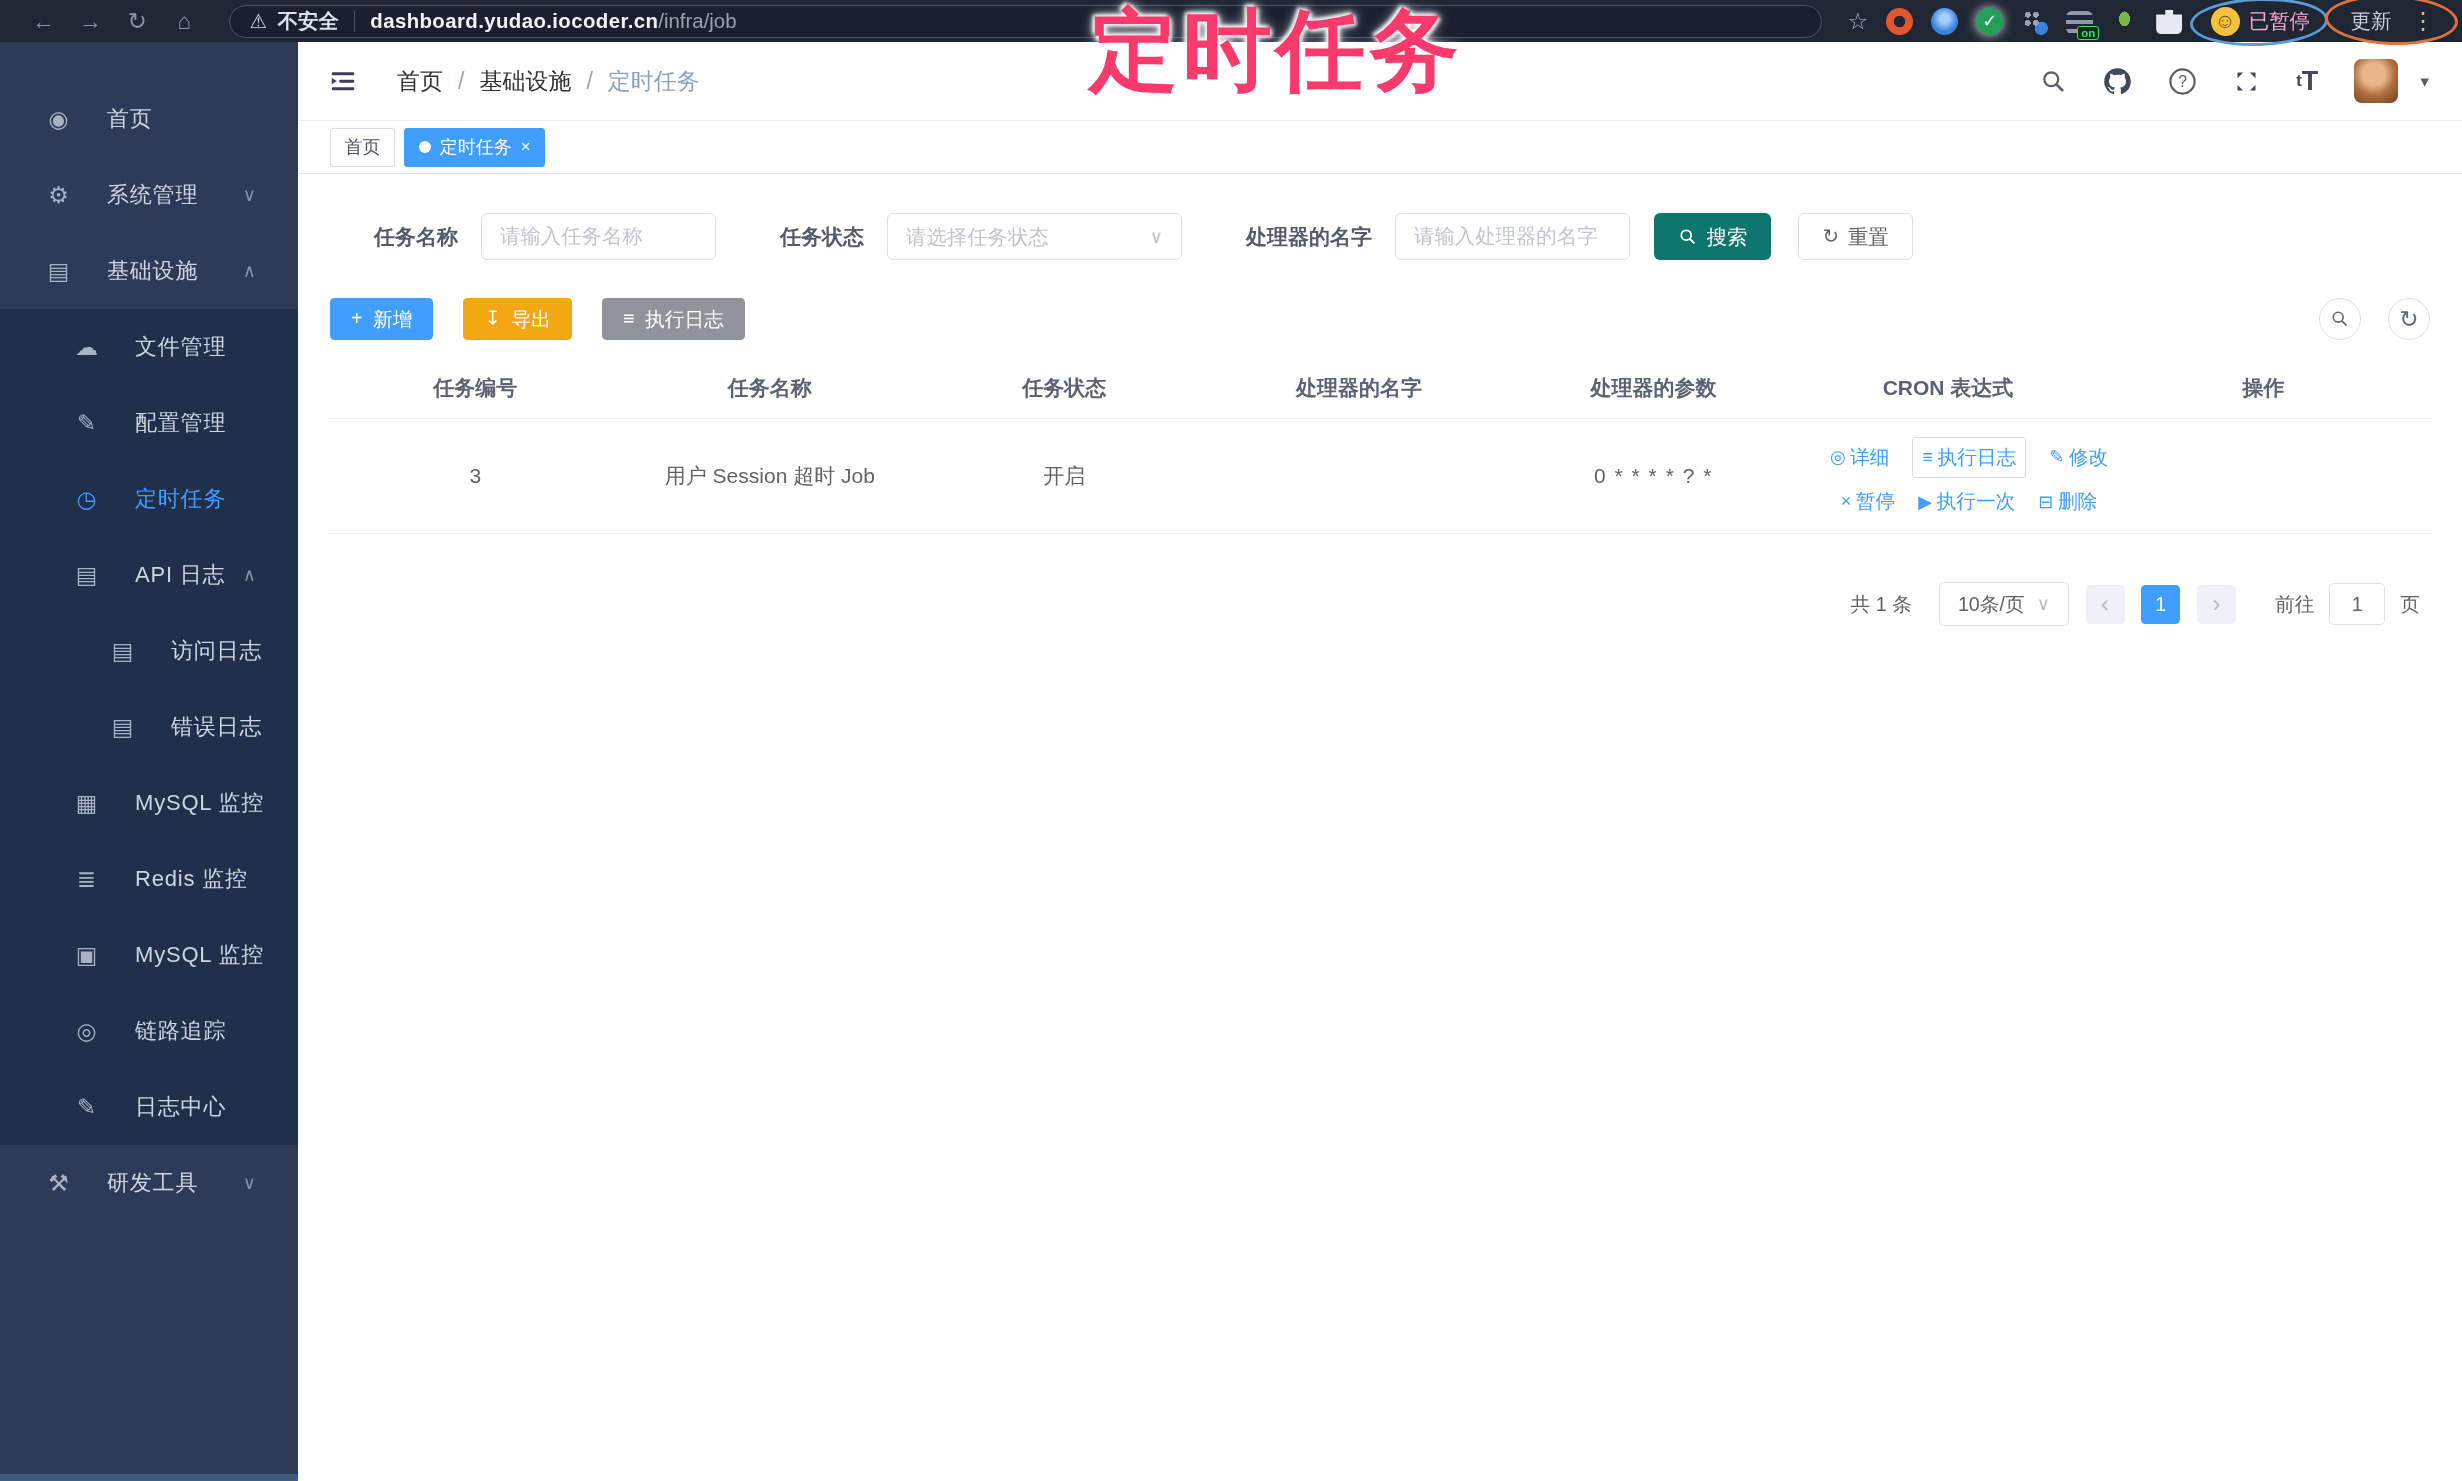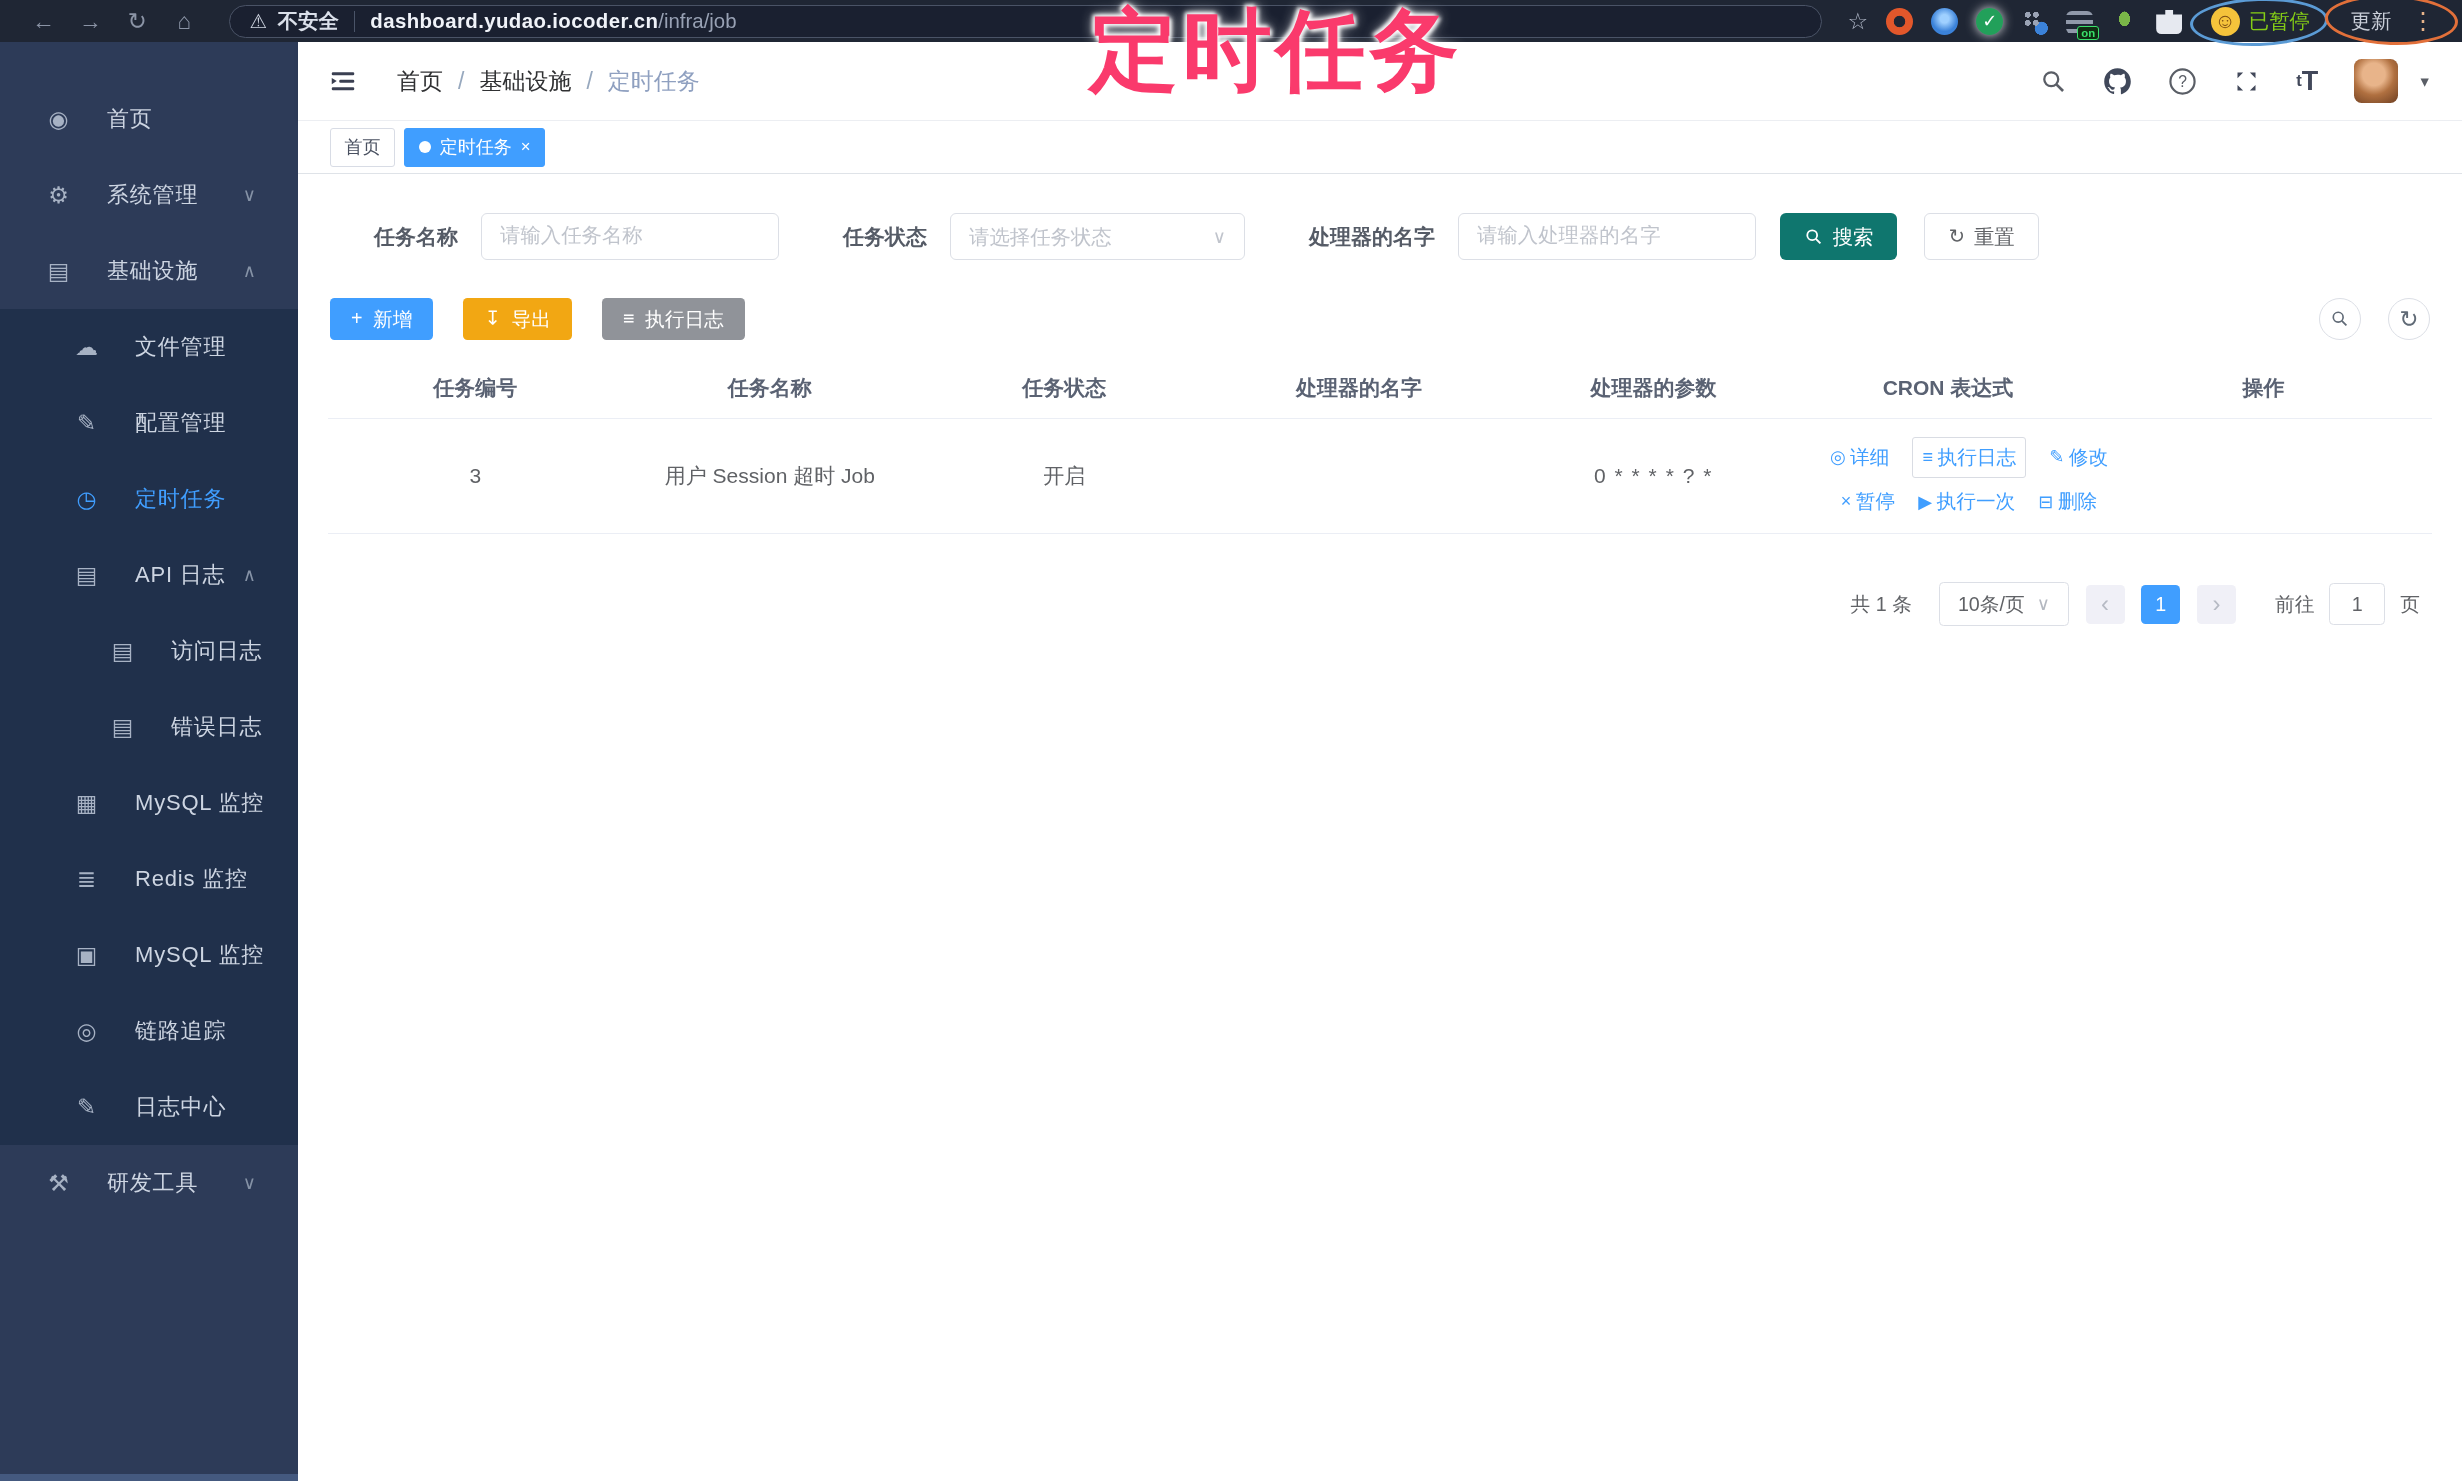--- a/index.html
+++ b/index.html
@@ -37,21 +37,21 @@
   .ext-list { background:linear-gradient(#28304233,#28304233),
     repeating-linear-gradient(#aab3c4 0 3.8px, transparent 3.8px 9px); height:23px; margin-top:2.3px; }
   .onbadge { position:absolute; right:-6px; bottom:-6px; background:#0f2d12; color:#39e06a;
     border:1.5px solid #39e06a; font-size:11.4px; font-weight:700; padding:0 3px; border-radius:3px; }
   .ext-leaf { background:radial-gradient(ellipse 9px 12px at 50% 40%, #7ab648 60%, transparent 62%); }
   .puzzle { width:26px; height:26px; background:#e6e9f0;
     border-radius:5.3px; clip-path:polygon(0 25%,35% 25%,35% 8%,65% 8%,65% 25%,100% 25%,100% 100%,0 100%); }
   .profile-chip { position:relative; display:flex; align-items:center; gap:9px; padding:3px 10.6px; }
   .emoji-face { width:29px; height:29px; border-radius:50%; background:#f5c33b; color:#7a4b12;
     font-size:21px; display:flex; align-items:center; justify-content:center; }
-  .paused-label { color:#84cc16; font-size:20.4px; }
+  .paused-label { color:#f9a8d4; font-size:20.4px; }
   .oval { position:absolute; border-radius:50%; pointer-events:none; }
   .oval-blue { border:3px solid #5b9bd5; width:138px; height:48px; left:-10.6px; top:-6px; transform:rotate(-2deg); }
   .update-wrap { position:relative; display:flex; align-items:center; gap:19.7px; padding:4.5px 12px; }
   .update-label { color:#c9ced8; font-size:20.4px; }
   .menu-dots { color:#e8b48a; font-size:24px; }
   .oval-orange { border:3px solid #e2703a; width:133px; height:50px; left:-13.6px; top:-7.6px; transform:rotate(2deg); }
 
   
   .sidebar { position:absolute; top:42px; left:0; width:298px; bottom:0; background:#2d3b58; }
   .sidebar::after { content:""; position:absolute; bottom:0; left:0; right:0; height:7.6px; background:#44597f; }
@@ -95,22 +95,22 @@
     border:1.5px solid #d8dce5; background:#fff; color:#495060; font-size:18px; border-radius:3px; cursor:pointer; }
   .tag.active { background:#409eff; border-color:#409eff; color:#fff; }
   .tag-dot { width:12px; height:12px; border-radius:50%; background:#fff; margin-right:9px; }
   .tag-close { margin-left:9px; font-size:16.7px; }
 
   .content { position:absolute; left:0; top:132px; right:0; bottom:0; background:#fff; }
 
   
   .filter-row { display:flex; align-items:center; margin-top:39px; padding-left:76px; font-size:21px; }
   .flabel { font-weight:700; color:#555b66; margin-right:23px; white-space:nowrap; }
-  .finput { width:298px; height:47px; border:1.5px solid #dcdfe6; border-radius:6px; padding:14px 18px;
-    font-size:20.4px; color:#606266; outline:none; font-family:Liberation Mono, monospace; }
+  .finput { width:235px; height:47px; border:1.5px solid #dcdfe6; border-radius:6px; padding:14px 18px;
+    font-size:20.4px; color:#606266; outline:none; font-family:Liberation Sans, sans-serif; }
   .finput::placeholder { color:#c0c4cc; }
   .fgap { width:64px; }
   .fselect { width:295px; height:47px; border:1.5px solid #dcdfe6; border-radius:6px; padding:0 18px;
     display:flex; align-items:center; justify-content:space-between; color:#c0c4cc; font-size:20.4px; cursor:pointer; }
   .sel-caret { color:#c0c4cc; font-size:18px; }
   .btn { display:inline-flex; align-items:center; justify-content:center; gap:9px; height:47px;
     border-radius:6px; font-size:20.4px; cursor:pointer; border:none; font-family:inherit; }
   .btn-search { background:#0f766e; color:#fff; padding:0 24px; margin-left:24px; }
   .btn-reset { background:#fff; color:#606266; border:1.5px solid #dcdfe6; padding:0 23px; margin-left:27px; }
   .bico { font-size:19.7px; line-height:1; }

